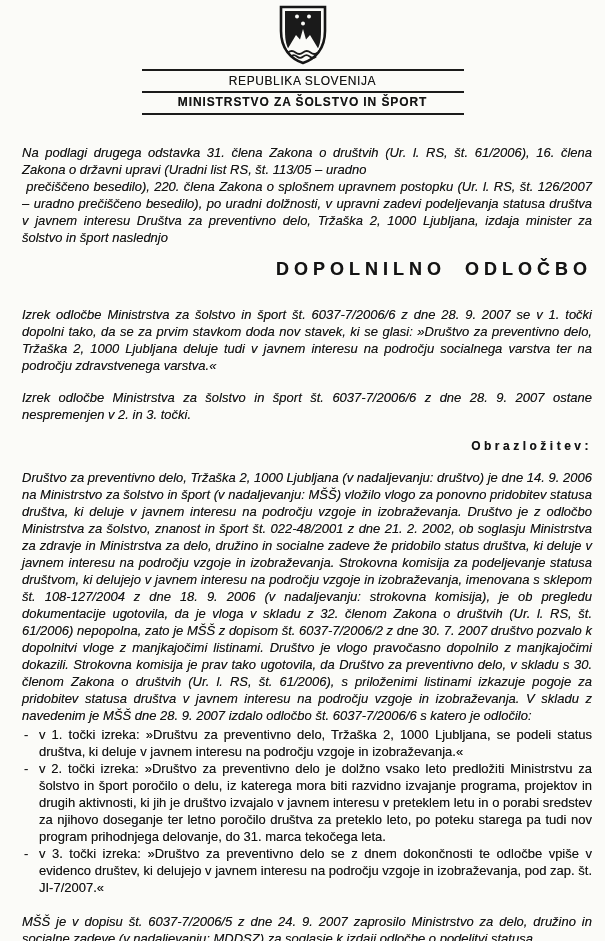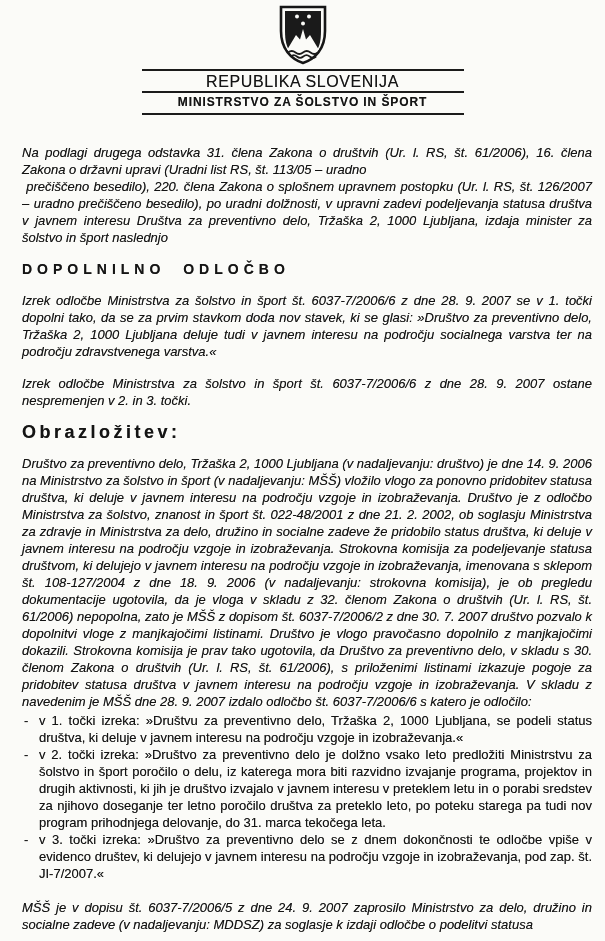--- a/index.html
+++ b/index.html
@@ -30,21 +30,21 @@
     margin: 0 auto 4px;
   }
   .coat svg { display: block; width: 100%; height: 100%; }
   .rule {
     width: 322px;
     height: 2px;
     background: #1b1b1b;
     margin: 0 auto;
   }
   .republic {
-    font-size: 16px;
+    font-size: 12px;
     letter-spacing: 0.6px;
     margin: 2px 0 1px;
   }
   .ministry {
     font-weight: bold;
     font-size: 12px;
     letter-spacing: 0.9px;
     margin: 1px 0 2px;
   }
   
@@ -57,31 +57,31 @@
   .content {
     padding: 15px 13px 0 22px;
   }
   .para {
     margin: 0 0 15px;
     text-align: justify;
     font-style: italic;
   }
   .intro { white-space: pre-wrap; }
   .doc-title {
-    font-size: 14px;
+    font-size: 18px;
     font-weight: bold;
-    text-align: left;
+    text-align: right;
     letter-spacing: 5px;
     word-spacing: 9px;
-    margin: 0 0 14px;
+    margin: 0 0 28px;
   }
   .section-title {
-    font-size: 18px;
+    font-size: 12px;
     font-weight: bold;
-    text-align: left;
+    text-align: right;
     letter-spacing: 3.5px;
     margin: 0 0 14px;
   }
   .bullets {
     list-style: none;
     margin: 0 0 17px;
     padding: 0;
   }
   .bullets li {
     position: relative;

